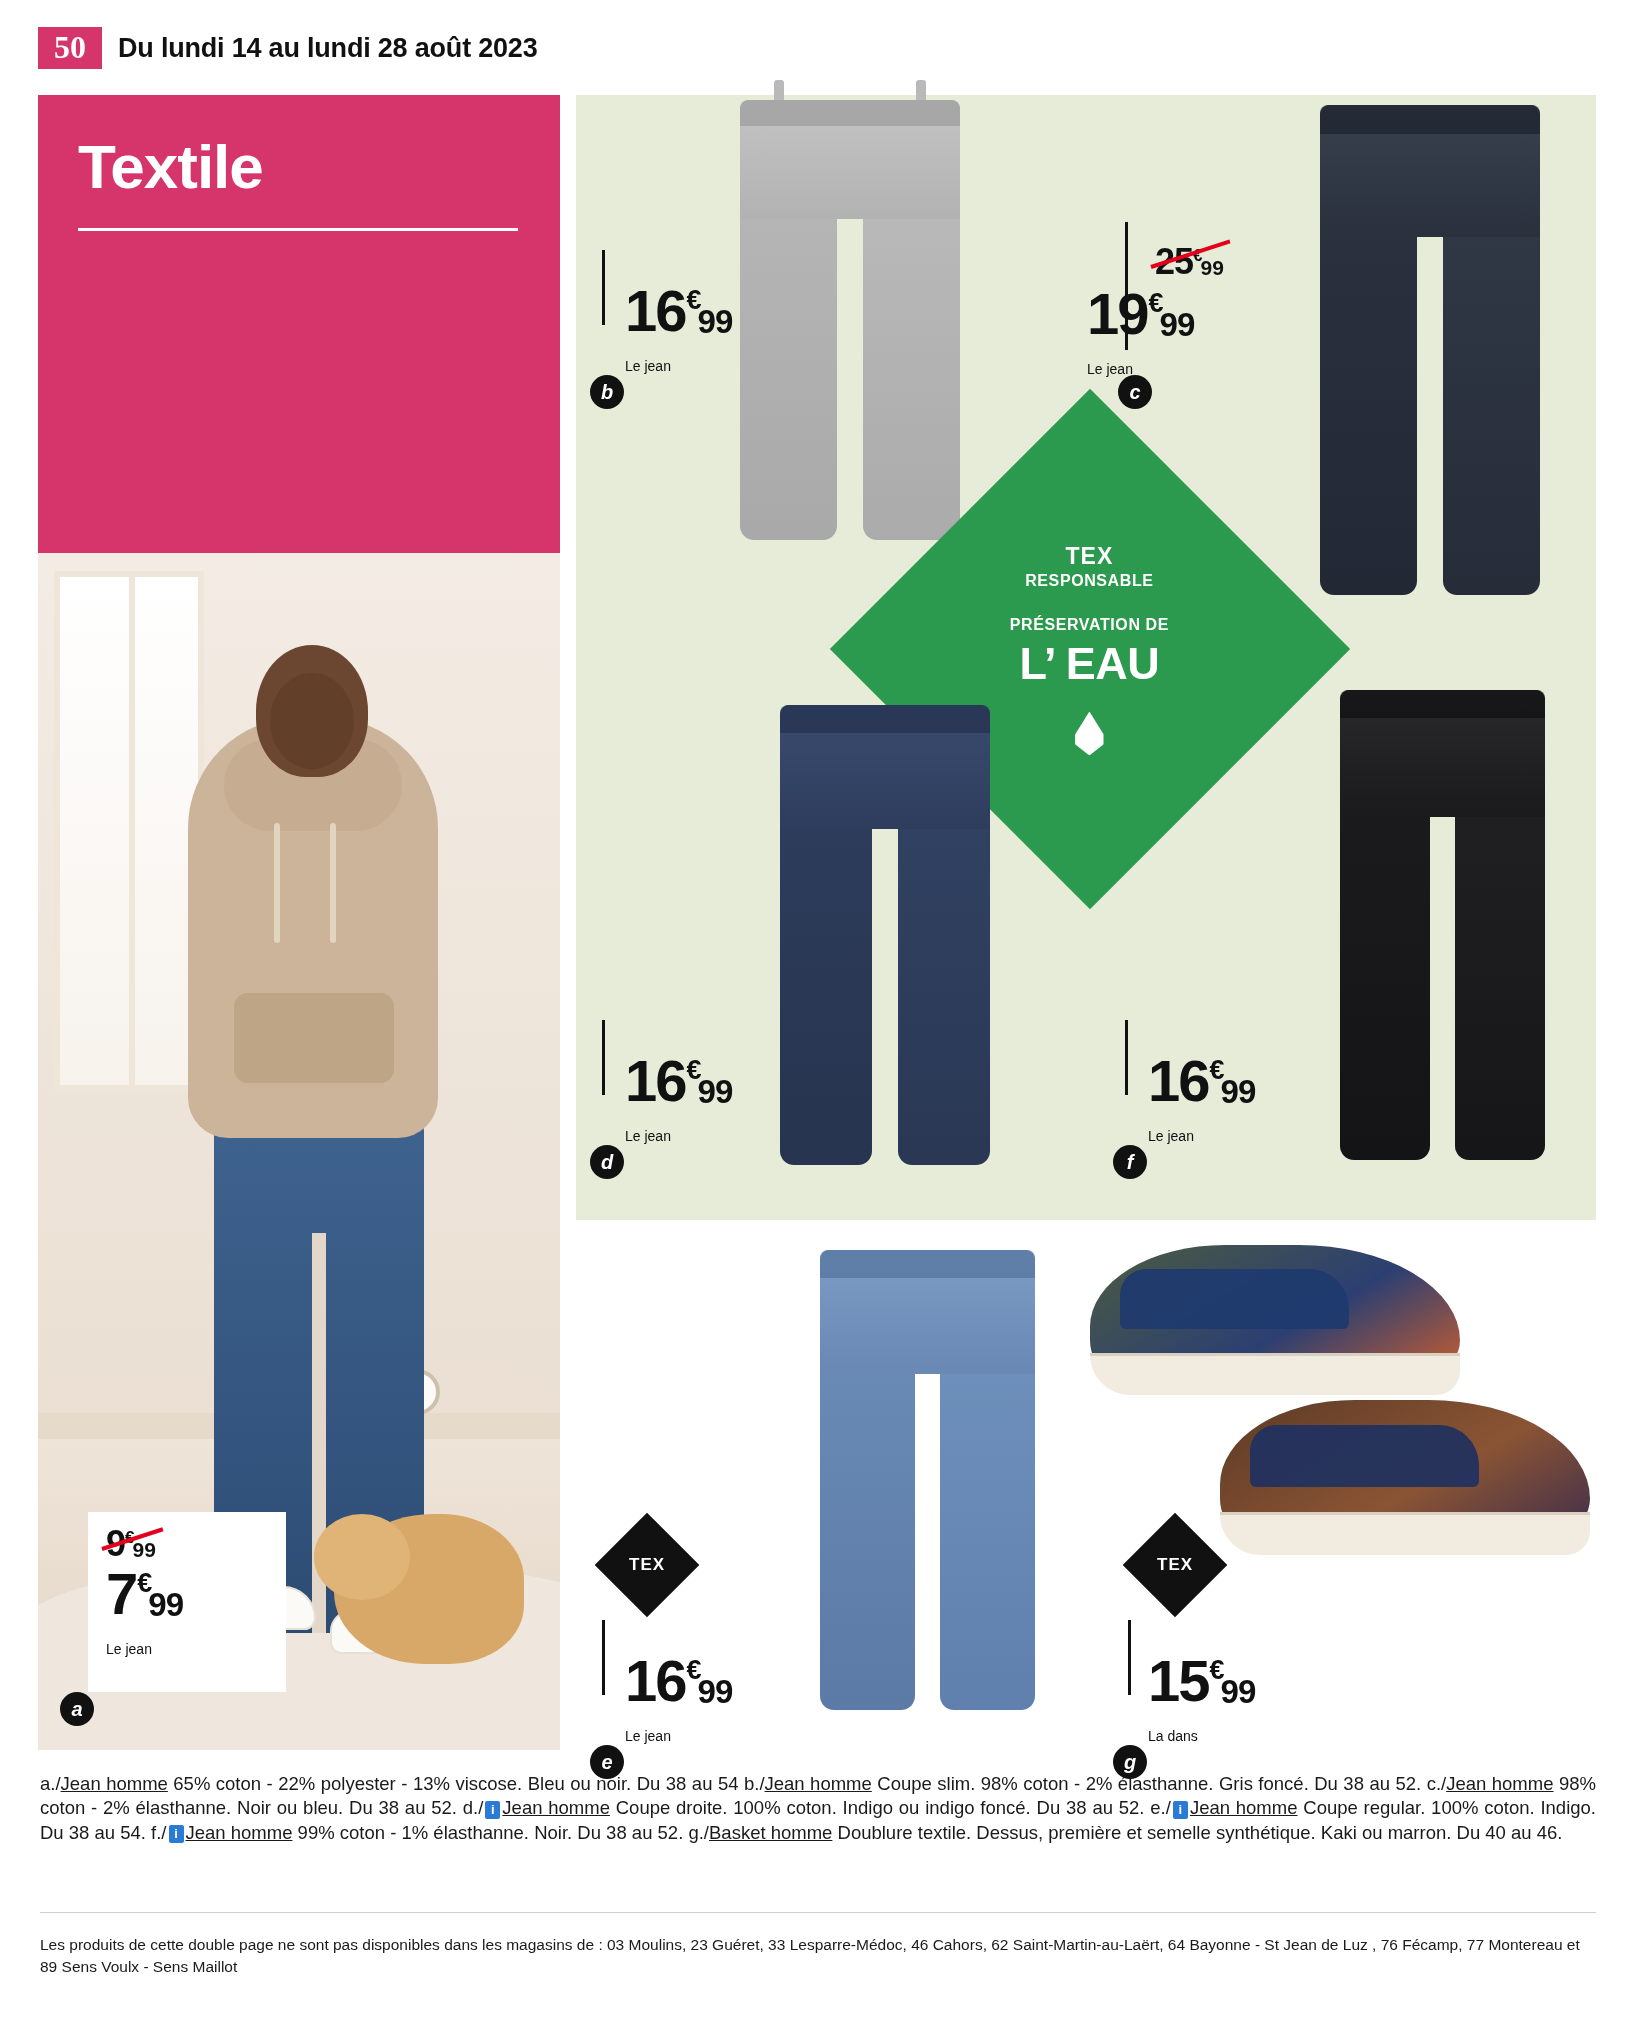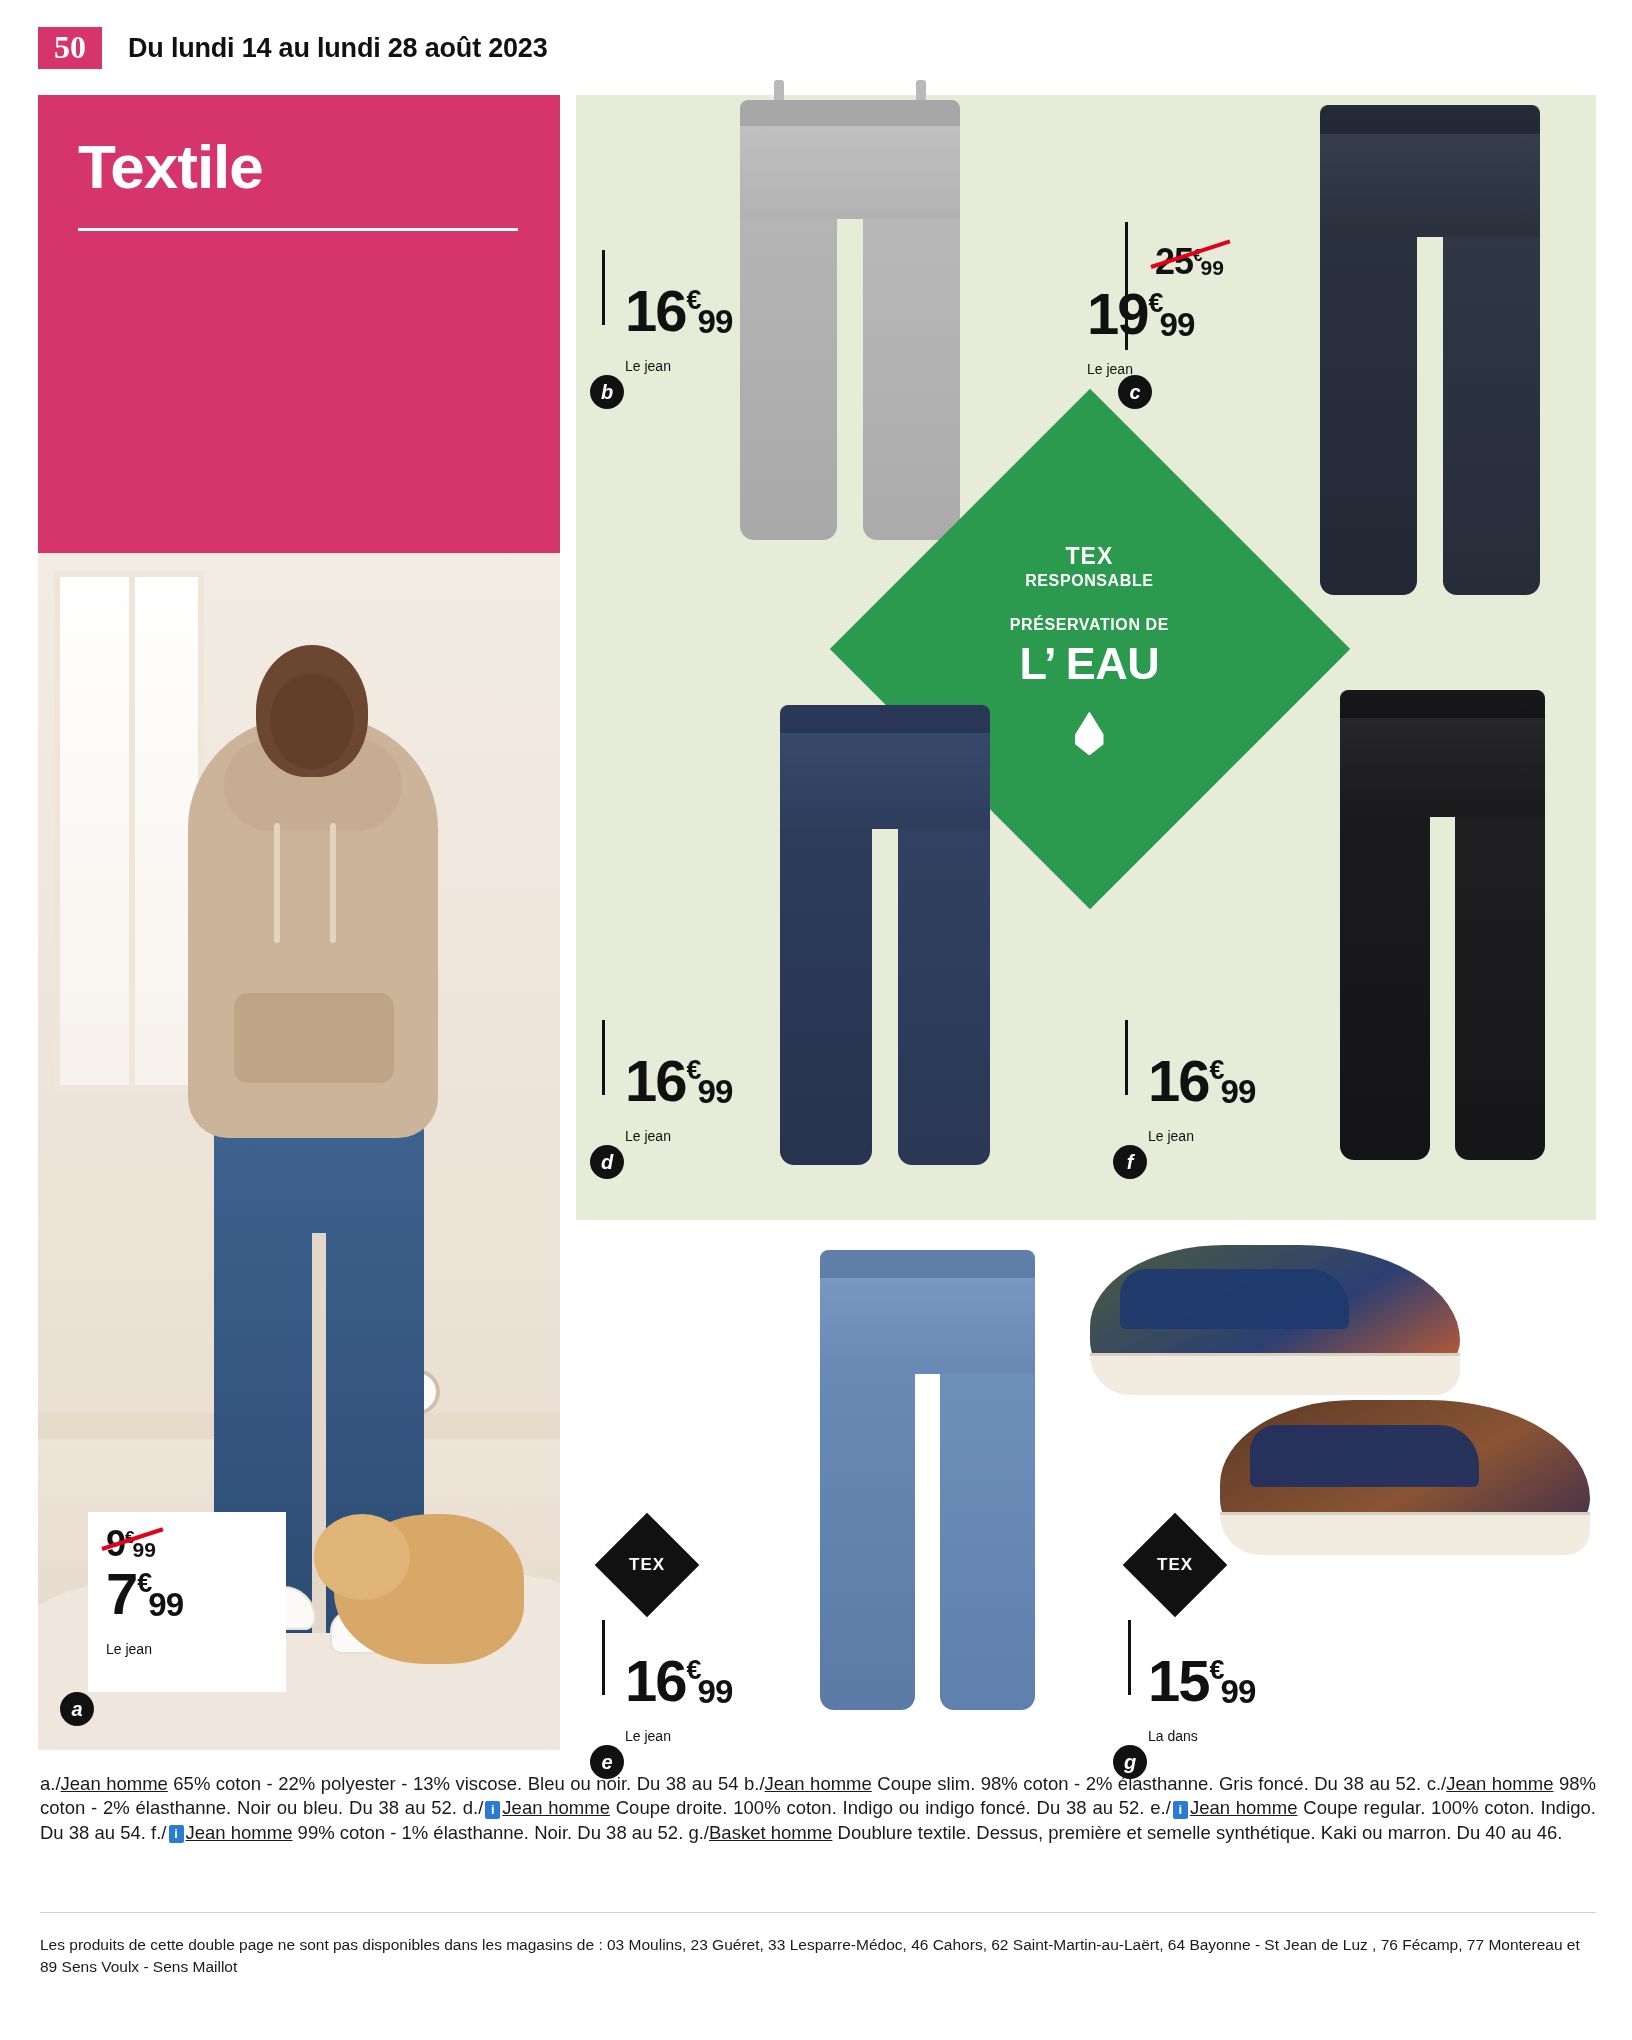--- a/index.html
+++ b/index.html
@@ -20,21 +20,21 @@
   }
   .page-number {
     background:#d6356c; color:#ffffff;
     font-size:32px; font-weight:bold;
     padding:4px 16px 6px 16px;
     margin-left:38px;
     line-height:1;
     font-family:Liberation Serif, serif;
   }
   .header-date {
-    margin-left:26px;
+    margin-left:16px;
     font-size:27px; font-weight:bold; color:#111;
     letter-spacing:-0.2px;
   }
 
   
   .pink-panel {
     position:absolute; left:38px; top:95px; width:522px; height:528px;
     background:#d6356c; color:#ffffff;
     padding:36px 40px;
   }

